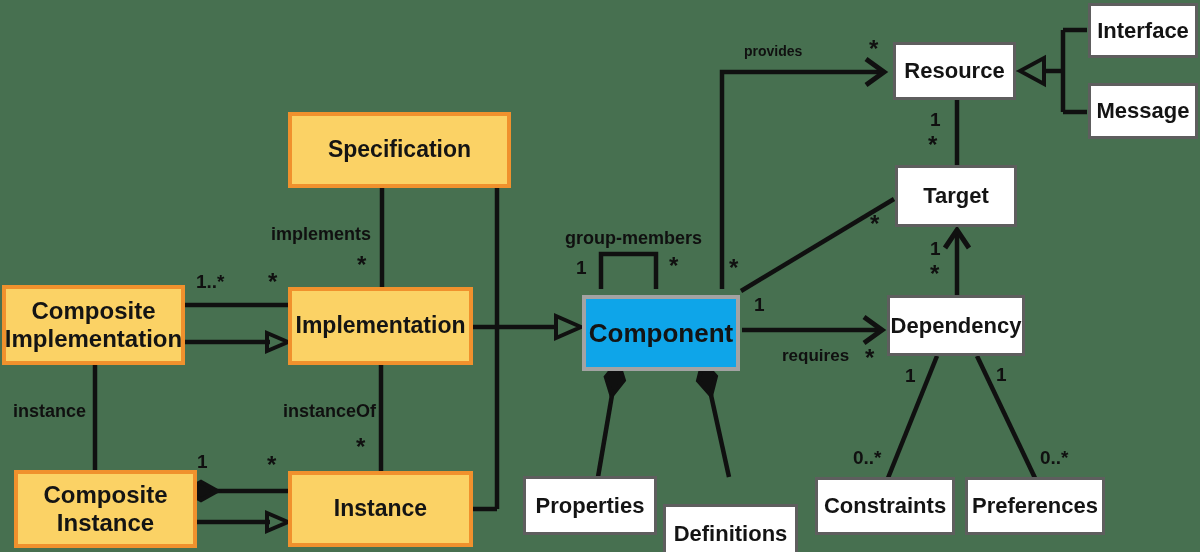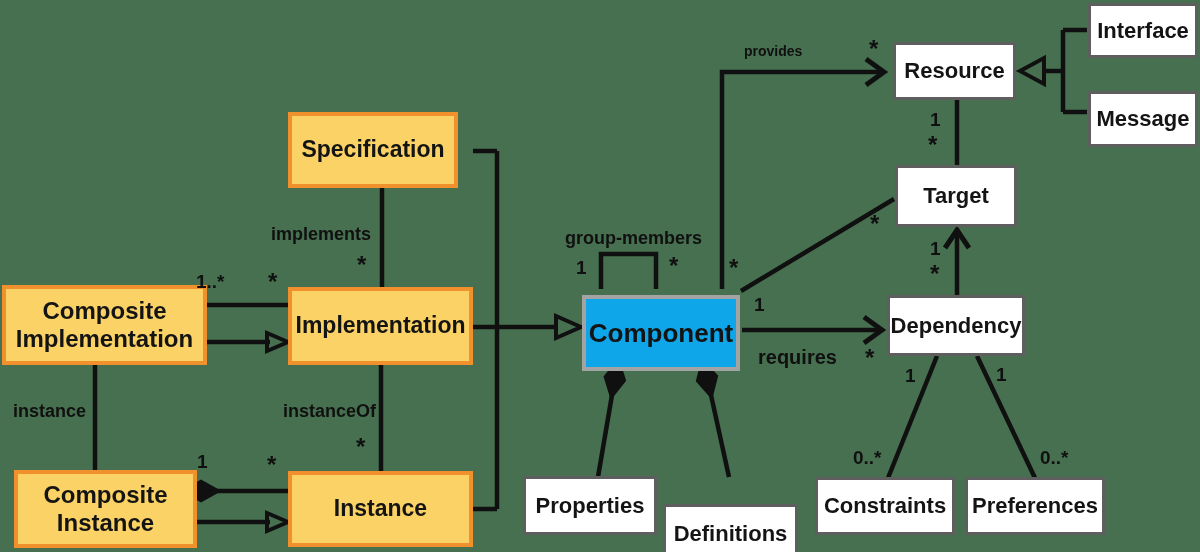--- a/index.html
+++ b/index.html
@@ -105,56 +105,56 @@
     <polygon points="0,0 9,17 0,34 -9,17" transform="translate(703,362) rotate(-13.6)" fill="#101010"></polygon>
     <path d="M711,395 L729,477"></path>
 
     <path d="M937,356 L888,478"></path>
     <path d="M977,356 L1035,478"></path>
 
     <path d="M1087,30 H1063 M1063,30 V112 M1063,112 H1087 M1063,71 H1044"></path>
     <polygon points="1020,71 1044,58 1044,84" stroke-width="4"></polygon>
   </svg>
 
-  <div class="node orange" style="left:288px;top:112px;width:170px;height:76px">Specification</div>
+  <div class="node orange" style="left:288px;top:112px;width:223px;height:76px">Specification</div>
 
-  <div class="node orange" style="left:2px;top:285px;width:205px;height:80px;font-size:24px">Composite Implementation</div>
+  <div class="node orange" style="left:2px;top:285px;width:183px;height:80px;font-size:24px">Composite Implementation</div>
 
   <div class="node orange" style="left:288px;top:287px;width:185px;height:78px">Implementation</div>
 
   <div class="node orange" style="left:14px;top:470px;width:183px;height:78px;font-size:24px">Composite Instance</div>
 
   <div class="node orange" style="left:288px;top:471px;width:185px;height:76px">Instance</div>
 
   <div class="node component" style="left:582px;top:287px;width:158px;height:76px">Component</div>
 
   <div class="node white" style="left:893px;top:42px;width:123px;height:58px">Resource</div>
 
   <div class="node white" style="left:1088px;top:3px;width:110px;height:55px">Interface</div>
 
-  <div class="node white" style="left:1088px;top:91px;width:110px;height:56px">Message</div>
+  <div class="node white" style="left:1088px;top:83px;width:110px;height:56px">Message</div>
 
   <div class="node white" style="left:895px;top:165px;width:122px;height:62px">Target</div>
 
   <div class="node white" style="left:887px;top:295px;width:138px;height:61px">Dependency</div>
 
   <div class="node white" style="left:523px;top:476px;width:134px;height:59px">Properties</div>
 
   <div class="node white" style="left:663px;top:504px;width:135px;height:59px">Definitions</div>
 
   <div class="node white" style="left:815px;top:477px;width:140px;height:58px">Constraints</div>
 
   <div class="node white" style="left:965px;top:477px;width:140px;height:58px">Preferences</div>
 
   <div class="lbl" style="left:271px;top:224px">implements</div>
   <div class="lbl" style="left:283px;top:401px">instanceOf</div>
   <div class="lbl" style="left:13px;top:401px">instance</div>
   <div class="lbl" style="left:565px;top:228px">group-members</div>
   <div class="lbl" style="left:744px;top:43px;font-size:14px">provides</div>
-  <div class="lbl" style="left:758px;top:346px;font-size:20px">requires</div>
+  <div class="lbl" style="left:782px;top:346px;font-size:17px">requires</div>
 
   <div class="mult" style="left:196px;top:272px">1..*</div>
   <div class="mult" style="left:197px;top:452px">1</div>
   <div class="mult" style="left:576px;top:258px">1</div>
   <div class="mult" style="left:754px;top:295px">1</div>
   <div class="mult" style="left:930px;top:110px">1</div>
   <div class="mult" style="left:930px;top:239px">1</div>
   <div class="mult" style="left:905px;top:366px">1</div>
   <div class="mult" style="left:996px;top:365px">1</div>
   <div class="mult" style="left:853px;top:448px">0..*</div>

